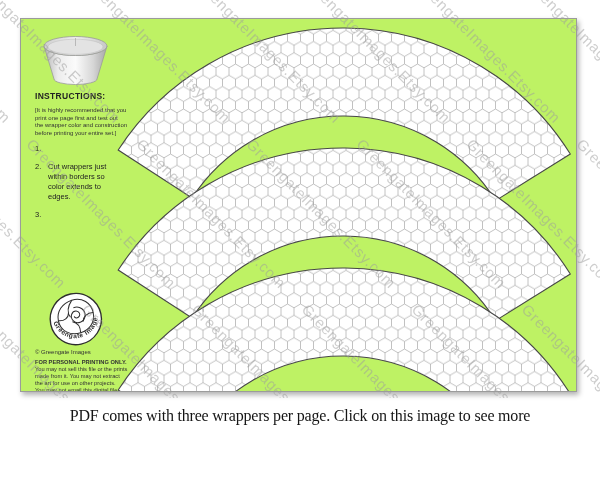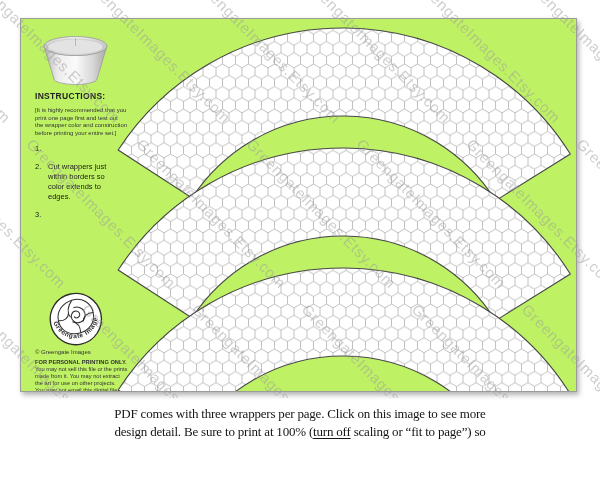--- a/index.html
+++ b/index.html
@@ -27,21 +27,21 @@
   .instr-num{width:13px;flex:none;}
   .instr-text{white-space:pre-line;}
   .logo{position:absolute;left:26px;top:271px;}
   .copyright{position:absolute;left:14px;top:330px;font-size:6px;color:#333;}
   .legal{position:absolute;left:14px;top:340px;width:110px;font-size:5.7px;line-height:1.24;color:#333;}
   .legal-heading{font-weight:bold;}
   .legal-body{white-space:pre-line;}
 
   
   .caption{position:absolute;left:0;top:405px;width:600px;text-align:center;
-           font-family:"Liberation Serif",serif;font-size:13px;line-height:1.4;
+           font-family:"Liberation Serif",serif;font-size:16px;line-height:1.4;
            letter-spacing:-0.2px;color:#151515;z-index:5;}
   .caption div{white-space:nowrap;}
   .u{text-decoration:underline;text-underline-offset:2px;}
 </style>
 </head>
 <body>
 
 <div class="stage">
 
   <div class="page">
@@ -138,16 +138,15 @@
       <span class="wm-line" style="left: -20px; top: -30px;">GreengateImages.Etsy.com      GreengateImages.Etsy.com      GreengateImages.Etsy.com      GreengateImages.Etsy.com</span>
       <span class="wm-line" style="left: 90px; top: -30px;">GreengateImages.Etsy.com      GreengateImages.Etsy.com      GreengateImages.Etsy.com      GreengateImages.Etsy.com</span>
       <span class="wm-line" style="left: 200px; top: -30px;">GreengateImages.Etsy.com      GreengateImages.Etsy.com      GreengateImages.Etsy.com      GreengateImages.Etsy.com</span>
       <span class="wm-line" style="left: 310px; top: -30px;">GreengateImages.Etsy.com      GreengateImages.Etsy.com      GreengateImages.Etsy.com      GreengateImages.Etsy.com</span>
       <span class="wm-line" style="left: 420px; top: -30px;">GreengateImages.Etsy.com      GreengateImages.Etsy.com      GreengateImages.Etsy.com      GreengateImages.Etsy.com</span>
       <span class="wm-line" style="left: 530px; top: -30px;">GreengateImages.Etsy.com      GreengateImages.Etsy.com      GreengateImages.Etsy.com      GreengateImages.Etsy.com</span>
     </div>
 
   <div class="caption">
     <div>PDF comes with three wrappers per page. Click on this image to see more</div>
-    <div><span>design detail. Be sure to print at 100% (</span><span class="u">turn off</span><span> scaling or “fit to page”) so</span></div>
   </div>
 
 </div>
 
 </body></html>

